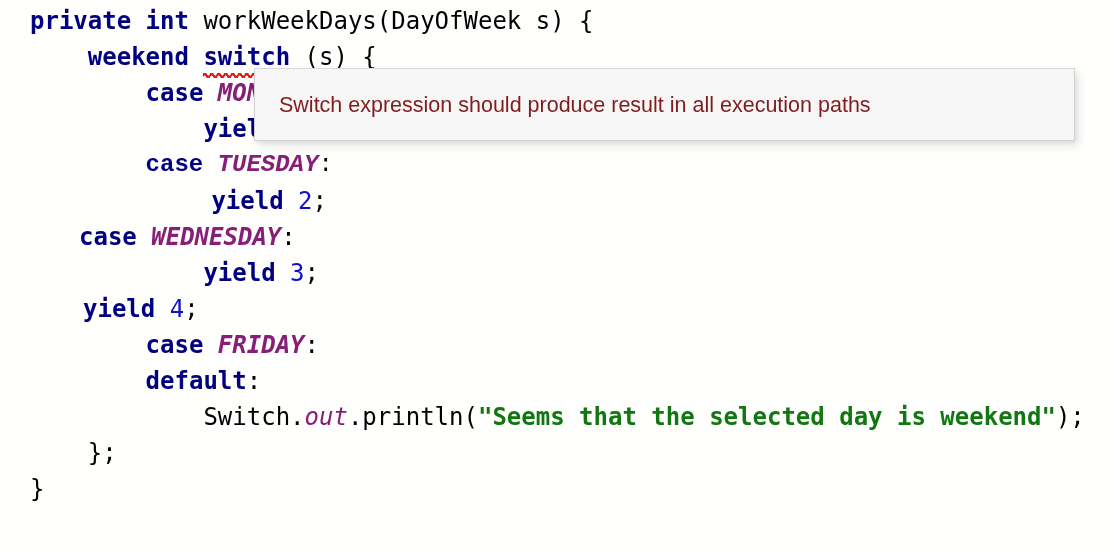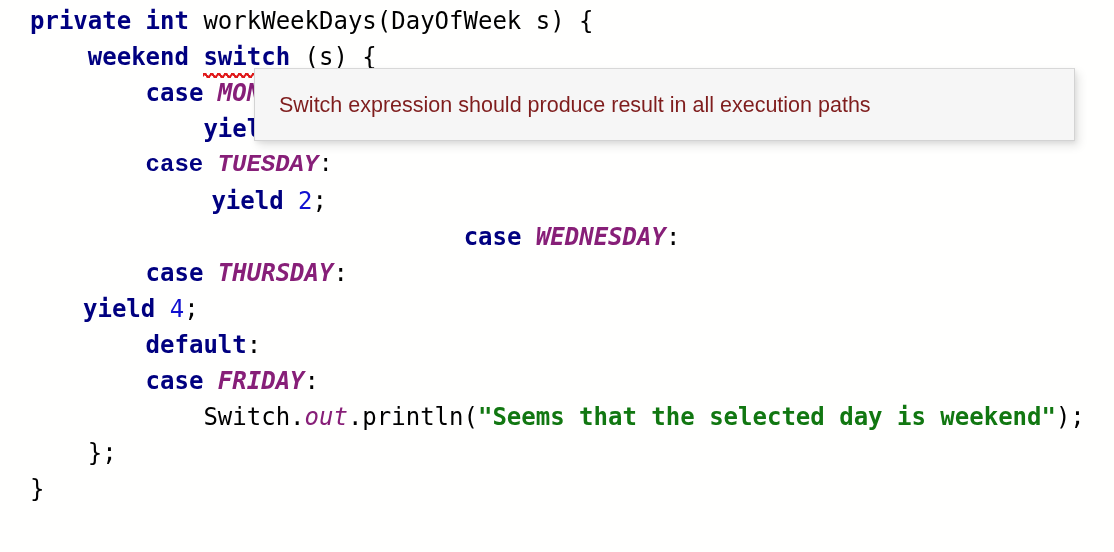--- a/index.html
+++ b/index.html
@@ -101,25 +101,25 @@
 
 <div id="editor">
 
   <div class="code-area">
       <div class="line" style="padding-left: 30px;"><span class="kw">private</span><span class="plain"> </span><span class="kw">int</span><span class="plain"> workWeekDays(DayOfWeek s) {</span></div>
       <div class="line" style="padding-left: 87.8px;"><span class="kw">weekend</span><span class="plain"> </span><span class="kw err">switch</span><span class="plain"> (s) {</span></div>
       <div class="line" style="padding-left: 145.6px;"><span class="kw">case</span><span class="plain"> </span><span class="enumc">MONDAY</span><span class="plain">:</span></div>
       <div class="line" style="padding-left: 203.4px;"><span class="kw">yield</span><span class="plain"> </span><span class="num">1</span><span class="plain">;</span></div>
       <div class="line" style="padding-left: 145.6px; font-family: Liberation Mono, monospace;"><span class="kw">case</span><span class="plain"> </span><span class="enumc">TUESDAY</span><span class="plain">:</span></div>
       <div class="line" style="padding-left: 203.4px; margin-left: 8px;"><span class="kw">yield</span><span class="plain"> </span><span class="num">2</span><span class="plain">;</span></div>
-      <div class="line" style="padding-left: 116px; text-align: center;"><span class="kw">case</span><span class="plain"> </span><span class="enumc">WEDNESDAY</span><span class="plain">:</span></div>
-      <div class="line" style="padding-left: 145.6px;"><span class="kw">case</span><span class="plain"> </span><span class="enumc">THURSDAY</span><span class="plain">:</span></div>
+      <div class="line" style="padding-left: 79px;"><span class="kw">case</span><span class="plain"> </span><span class="enumc">WEDNESDAY</span><span class="plain">:</span></div>
+      <div class="line" style="padding-left: 203.4px;"><span class="kw">yield</span><span class="plain"> </span><span class="num">3</span><span class="plain">;</span></div>
       <div class="line" style="padding-left: 83px;"><span class="kw">yield</span><span class="plain"> </span><span class="num">4</span><span class="plain">;</span></div>
+      <div class="line" style="padding-left: 145.6px;"><span class="kw">case</span><span class="plain"> </span><span class="enumc">FRIDAY</span><span class="plain">:</span></div>
       <div class="line" style="padding-left: 145.6px;"><span class="kw">default</span><span class="plain">:</span></div>
-      <div class="line" style="padding-left: 145.6px;"><span class="kw">case</span><span class="plain"> </span><span class="enumc">FRIDAY</span><span class="plain">:</span></div>
       <div class="line" style="padding-left: 203.4px;"><span class="plain">Switch.</span><span class="field">out</span><span class="plain">.println(</span><span class="str">"Seems that the selected day is weekend"</span><span class="plain">);</span></div>
       <div class="line" style="padding-left: 87.8px;"><span class="plain">};</span></div>
       <div class="line" style="padding-left: 30px;"><span class="plain">}</span></div>
     </div>
 
   <div id="tooltip">
     <div class="tip-text">Switch expression should produce result in all execution paths</div>
   </div>
 
 </div>

